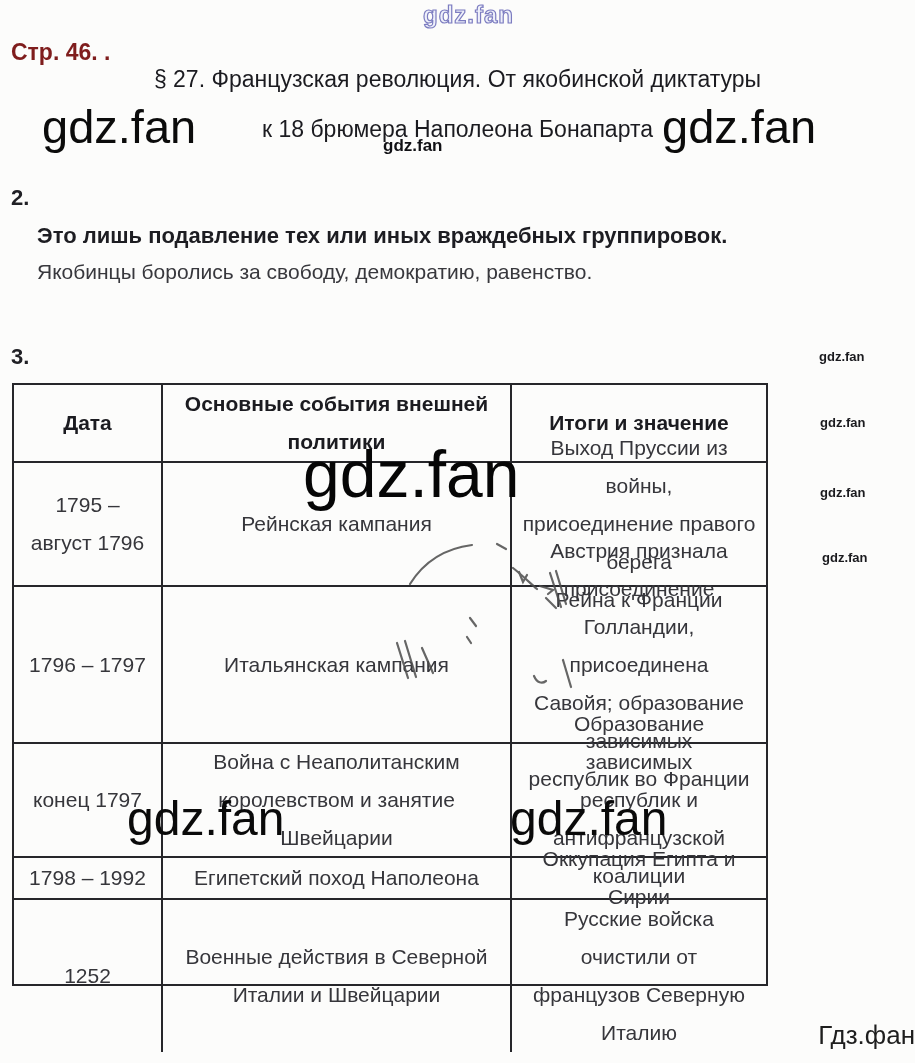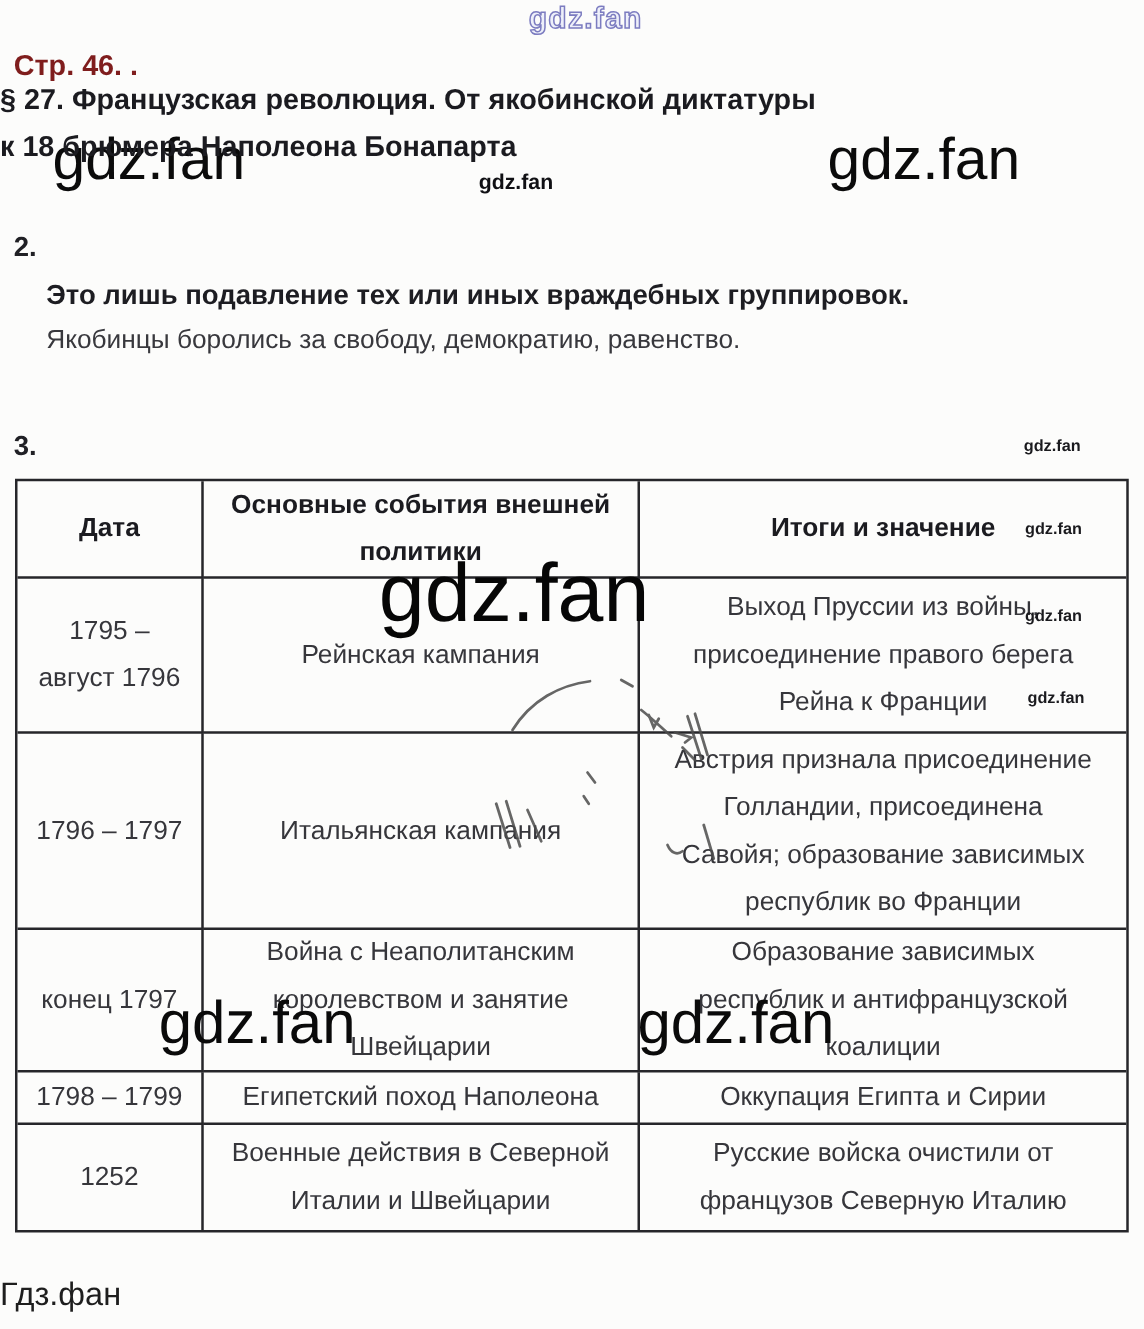--- a/index.html
+++ b/index.html
@@ -19,32 +19,32 @@
   .wm-big-left{left:42px;top:103px;}
   .wm-big-right{left:662px;top:103px;}
   .wm-title-small{left:383px;top:136px;font-size:17px;font-weight:700;color:#101014;}
   .wm-sec3{left:819px;top:349px;font-size:13px;font-weight:600;color:#1a1a1e;}
   .wm-row1{left:303px;top:441px;font-size:66px;font-weight:400;color:#060606;line-height:1;z-index:5;}
   .wm-row3{font-size:48px;font-weight:400;color:#0a0a0a;line-height:1;z-index:5;}
   .wm-row3-left{left:127px;top:795px;}
   .wm-row3-right{left:510px;top:795px;}
   
   .page-label{left:11px;top:27px;font-size:23px;font-weight:700;color:#7f1d1d;margin-top:12px;}
-  .title{left:0;width:915px;text-align:left;font-size:23px;font-weight:700;color:#1b1b20;}
+  .title{left:0;width:915px;text-align:center;font-size:23px;font-weight:400;color:#1b1b20;}
   .title1{top:66px;}
-  .title2{top:104px;}
+  .title2{top:116px;}
   .sec-num{left:11px;font-size:22px;font-weight:700;color:#202025;}
   .sec2-num{top:185px;}
   .sec3-num{top:344px;}
   .sec2-bold{left:37px;top:223px;font-size:22px;font-weight:700;color:#1d1d22;text-align:center;}
   .sec2-text{left:37px;top:260px;font-size:21px;font-weight:400;color:#38383d;}
-  .footer{left:0;width:915px;top:1020px;text-align:left;font-size:26px;color:#1e1e1e;}
+  .footer{left:0;width:915px;top:1020px;text-align:right;font-size:26px;color:#1e1e1e;}
   
   .table{
-    left:12px;top:383px;width:891px;height:603px;box-sizing:border-box;
+    left:12px;top:383px;width:756px;height:603px;box-sizing:border-box;
     border:2px solid #26262a;display:grid;
     grid-template-columns:149px 349px 1fr;
     grid-template-rows:78px 124px 157px 114px 42px 1fr;
     background:#fcfcfb;z-index:2;
   }
   .cell{
     box-sizing:border-box;border-right:2px solid #26262a;border-bottom:2px solid #26262a;
     display:flex;align-items:center;justify-content:center;
     text-align:center;font-size:21px;line-height:38px;color:#36363b;
     padding:0 10px;white-space:pre-line;
@@ -101,21 +101,21 @@
 республик во Франции</div>
 
   <div class="cell">конец 1797</div>
   <div class="cell">Война с Неаполитанским
 королевством и занятие
 Швейцарии</div>
   <div class="cell last-col">Образование зависимых
 республик и антифранцузской
 коалиции</div>
 
-  <div class="cell">1798 – 1799</div>
+  <div class="cell">1798 – 1992</div>
   <div class="cell">Египетский поход Наполеона</div>
   <div class="cell last-col">Оккупация Египта и Сирии</div>
 
   <div class="cell last-row">1252</div>
   <div class="cell last-row">Военные действия в Северной
 Италии и Швейцарии</div>
   <div class="cell last-col last-row">Русские войска очистили от
 французов Северную Италию</div>
 
   <span class="wm-cell wm-h3">gdz.fan</span>

